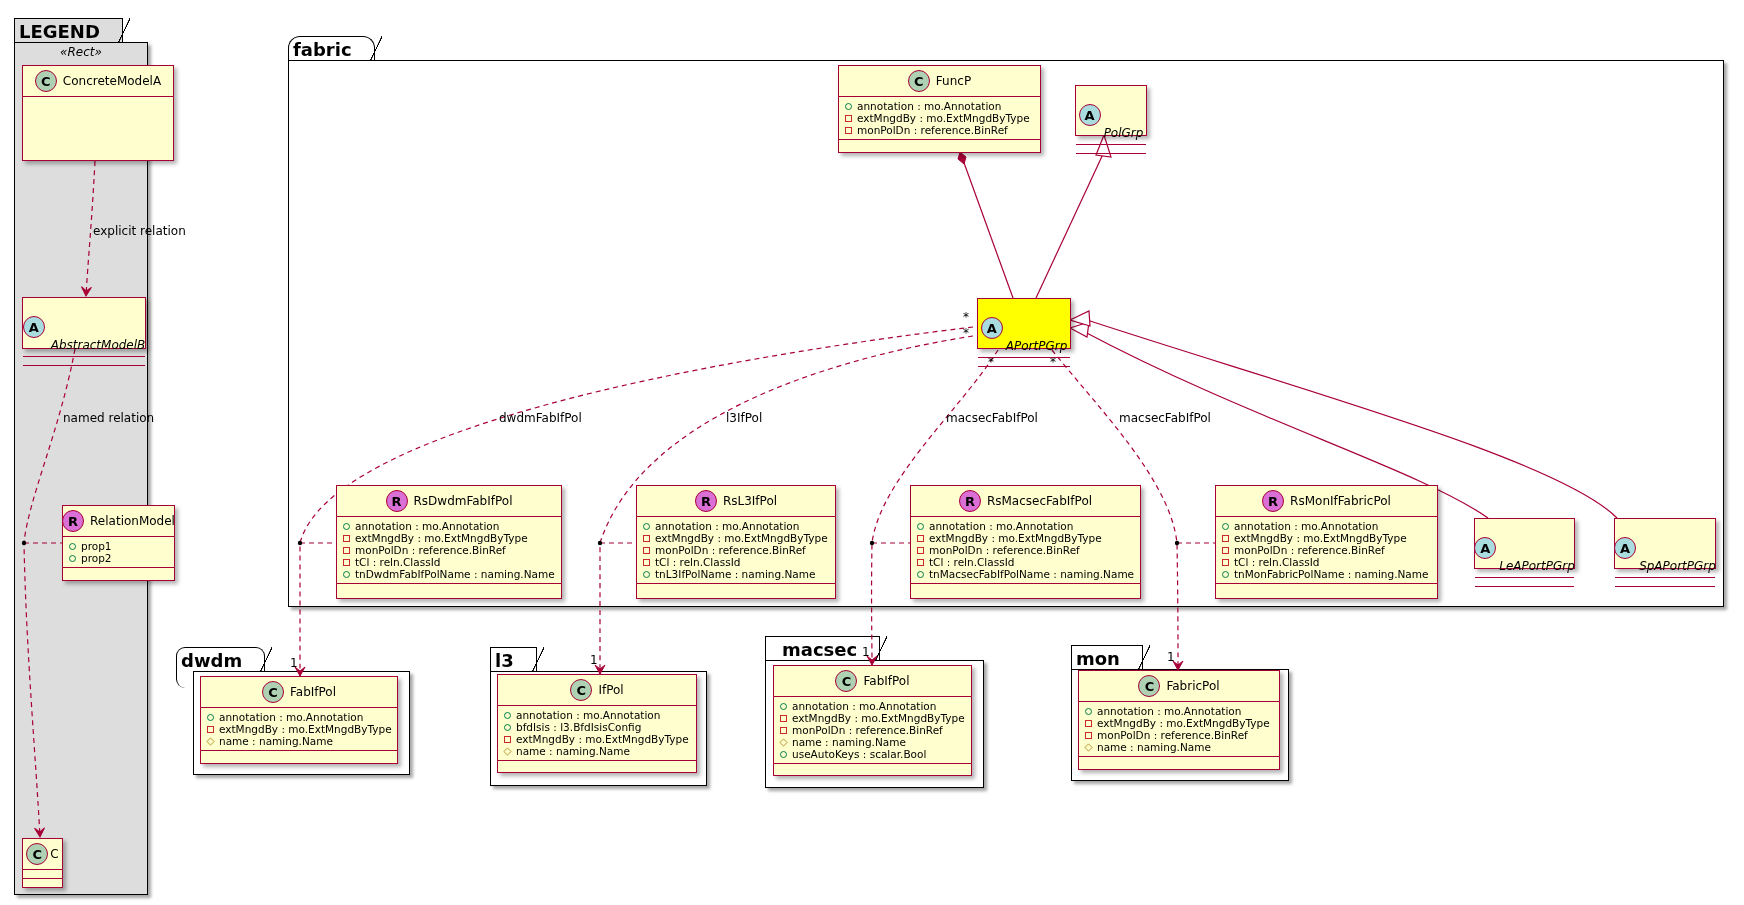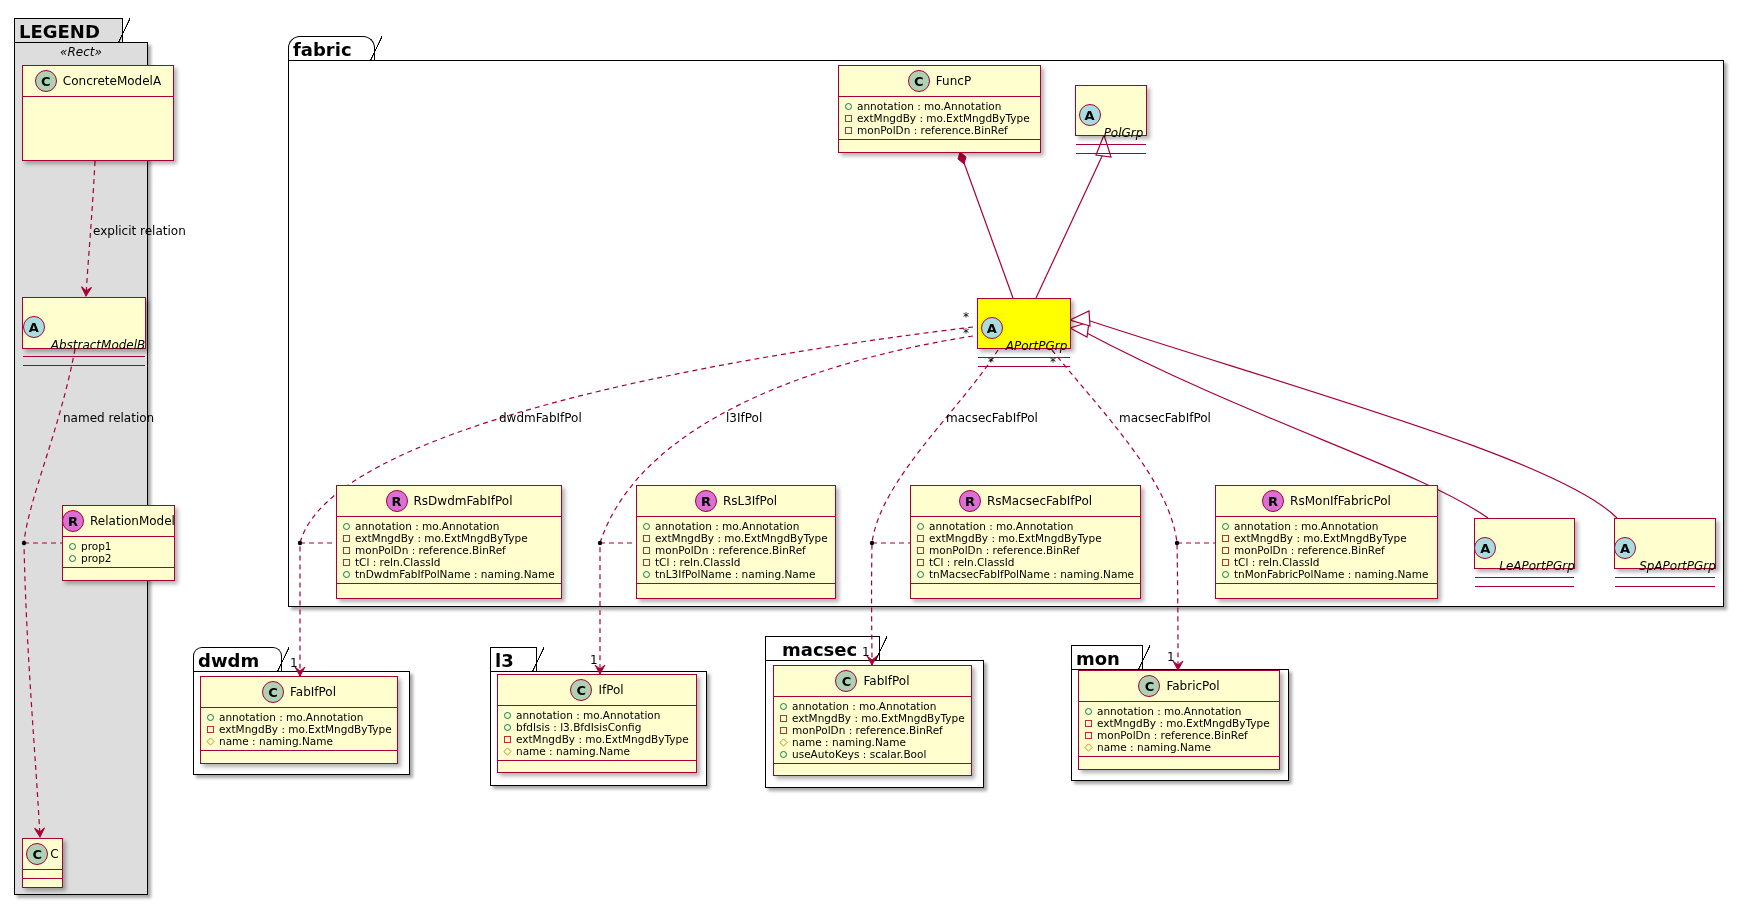--- a/index.html
+++ b/index.html
@@ -51,21 +51,21 @@
     <div class="stereo" style="top:2px;">«Rect»</div>
   </div>
 </div>
 
 <div class="pkg">
   <div class="pkg-tab" style="left:288px;top:36px;border-radius:12px;">fabric</div>
   <div class="pkg-frame" style="left:288px;top:60px;width:1436px;height:547px;"></div>
 </div>
 
 <div class="pkg">
-  <div class="pkg-tab" style="left:193px;top:647px;border-radius:9px;">dwdm</div>
+  <div class="pkg-tab" style="left:176px;top:647px;border-radius:9px;">dwdm</div>
   <div class="pkg-frame" style="left:193px;top:671px;width:217px;height:104px;"></div>
 </div>
 <div class="pkg">
   <div class="pkg-tab" style="left:490px;top:647px;">l3</div>
   <div class="pkg-frame" style="left:490px;top:671px;width:217px;height:115px;"></div>
 </div>
 <div class="pkg">
   <div class="pkg-tab" style="left:765px;top:636px;padding-left:16px;">macsec</div>
   <div class="pkg-frame" style="left:765px;top:660px;width:219px;height:128px;"></div>
 </div>

